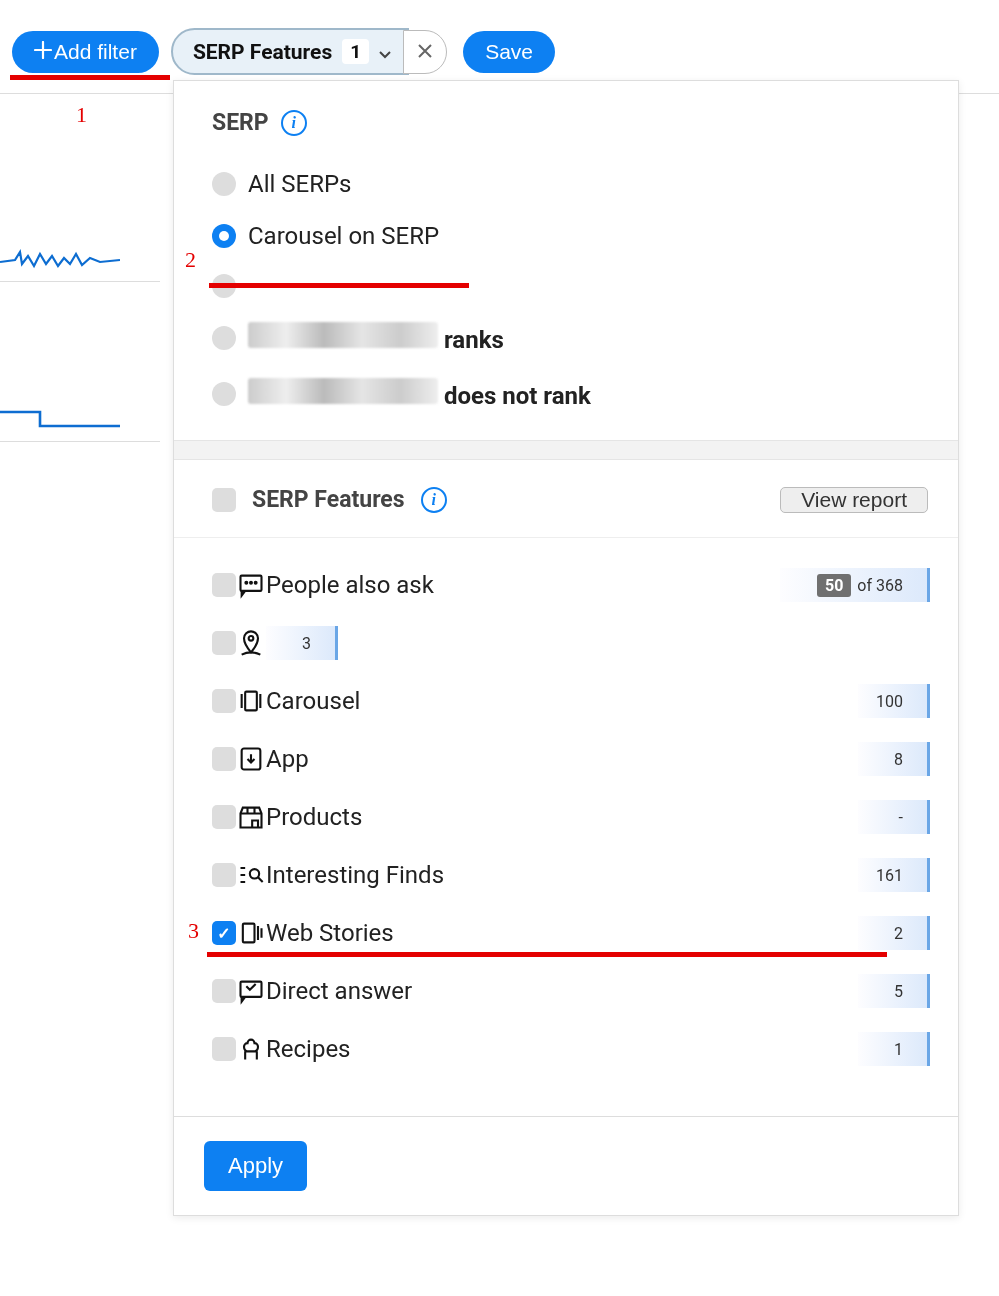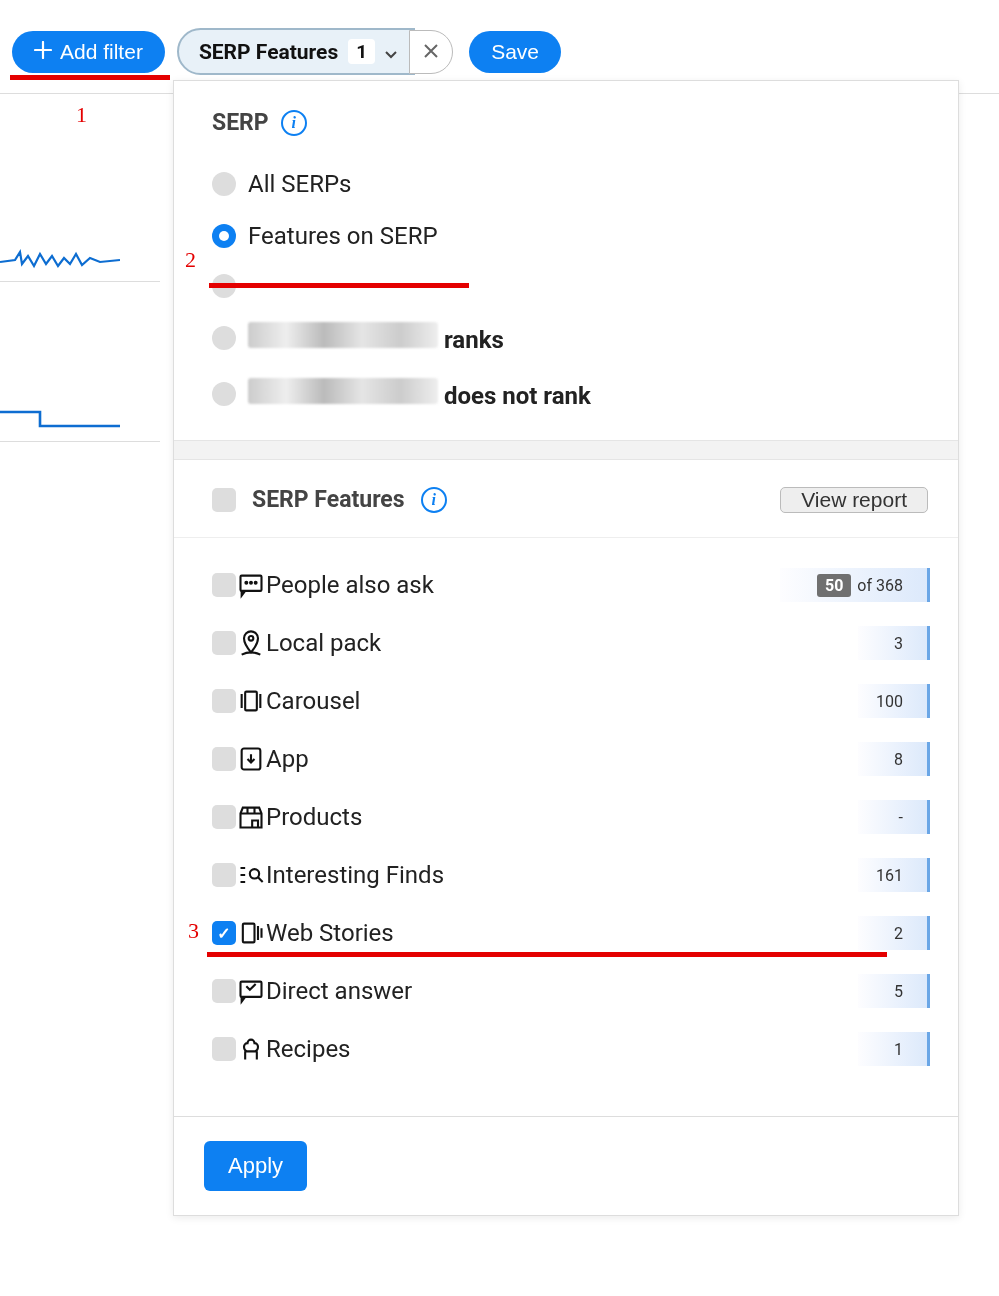--- a/index.html
+++ b/index.html
@@ -1,19 +1,19 @@
 <!DOCTYPE html>
 <html><head>
   <meta charset="utf-8">
   <style>
     * { box-sizing: border-box; margin: 0; padding: 0; }
     body { font-family: -apple-system, BlinkMacSystemFont, "Segoe UI", Roboto, sans-serif; width: 999px; height: 1296px; background: #fff; position: relative; overflow: hidden; }
 
     .toolbar { display: flex; align-items: center; gap: 12px; padding: 28px 12px 18px; border-bottom: 1px solid #ddd; }
-    .btn { border: none; cursor: pointer; font-size: 21px; border-radius: 999px; padding: 9px 22px; font-weight: 500; display: inline-flex; align-items: flex-end; gap: 8px; }
+    .btn { border: none; cursor: pointer; font-size: 21px; border-radius: 999px; padding: 9px 22px; font-weight: 500; display: inline-flex; align-items: flex-end; gap: 2px; }
     .btn-primary { background: #0d80f2; color: #fff; }
     .pill-filter { display: inline-flex; align-items: center; gap: 10px; background: #e8f1f8; border: 2px solid #9fb8ca; border-radius: 999px 0 0 999px; padding: 9px 16px 9px 20px; font-size: 21px; font-weight: 700; color: #111; margin-right: -6px; }
     .filter-count { background: #fff; color: #111; font-weight: 700; border-radius: 4px; padding: 1px 8px; font-size: 19px; }
     .close-pill { width: 44px; height: 44px; border: 1.5px solid #bbb; border-radius: 0 999px 999px 0; background: #fff; display: inline-flex; align-items: center; justify-content: center; font-size: 20px; color: #555; cursor: pointer; margin-right: 4px; }
     .underline-red { position: absolute; height: 5px; background: #e40000; }
 
     .side-charts { position: absolute; top: 212px; left: 0; width: 160px; }
     .mini-chart { height: 70px; border-bottom: 1px solid #ddd; padding: 10px 6px 0 0; }
 
     .dropdown { position: absolute; top: 80px; left: 173px; right: 40px; bottom: 80px; background: #fff; border: 1px solid #ddd; box-shadow: 0 2px 8px rgba(0,0,0,.08); display: flex; flex-direction: column; }
@@ -110,21 +110,21 @@
       <span class="section-title">SERP</span>
       <span class="info-icon">i</span>
     </div>
     <div id="radio-container">
         <div class="radio-row">
           <div class="radio"></div>
           <span class="radio-label">All SERPs</span>
         </div>
         <div class="radio-row">
           <div class="radio checked"></div>
-          <span class="radio-label">Features on SERP</span>
+          <span class="radio-label">Carousel on SERP</span>
         </div>
         <div class="radio-row">
           <div class="radio"></div>
         </div>
         <div class="radio-row">
           <div class="radio"></div>
           <span class="radio-label"><span class="blur-text" style="width: 190px;"></span><strong> ranks</strong></span>
         </div>
         <div class="radio-row">
           <div class="radio"></div>
@@ -167,21 +167,20 @@
         </div>
         <div class="feature-row">
           <div class="checkbox"></div>
           <span class="feat-icon">
             <svg viewBox="0 0 24 24" fill="none" stroke="currentColor" stroke-width="1.8">
               <path d="M12 2c-3 0-6 2.5-6 6 0 5 6 12 6 12s6-7 6-12c0-3.5-3-6-6-6z"></path>
               <circle cx="12" cy="8" r="2"></circle>
               <path d="M4 22 Q12 18 20 22"></path>
             </svg>
           </span>
-          <span class="feat-label">Local pack</span>
           <div class="count-bar" style="width: 72px;">3</div>
         </div>
         <div class="feature-row">
           <div class="checkbox"></div>
           <span class="feat-icon">
             <svg viewBox="0 0 24 24" fill="none" stroke="currentColor" stroke-width="1.8">
               <rect x="7" y="4" width="10" height="16" rx="1"></rect>
               <path d="M4 6v12M20 6v12"></path>
             </svg>
           </span>

